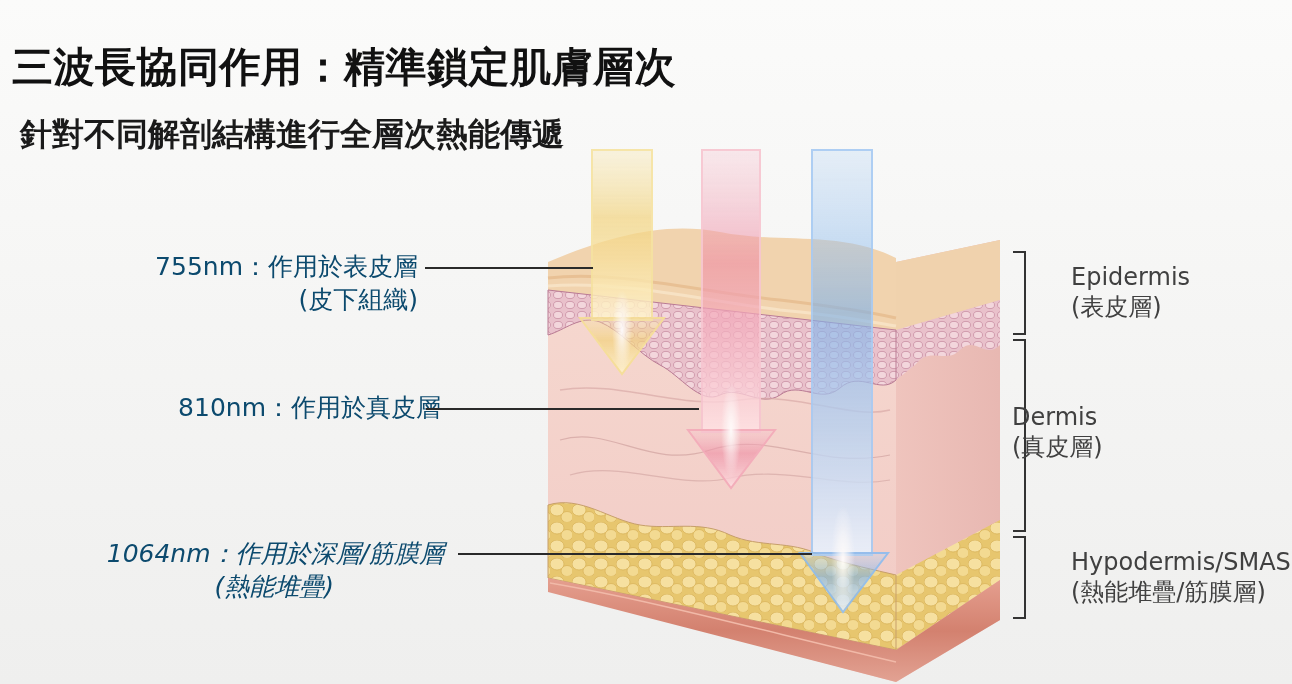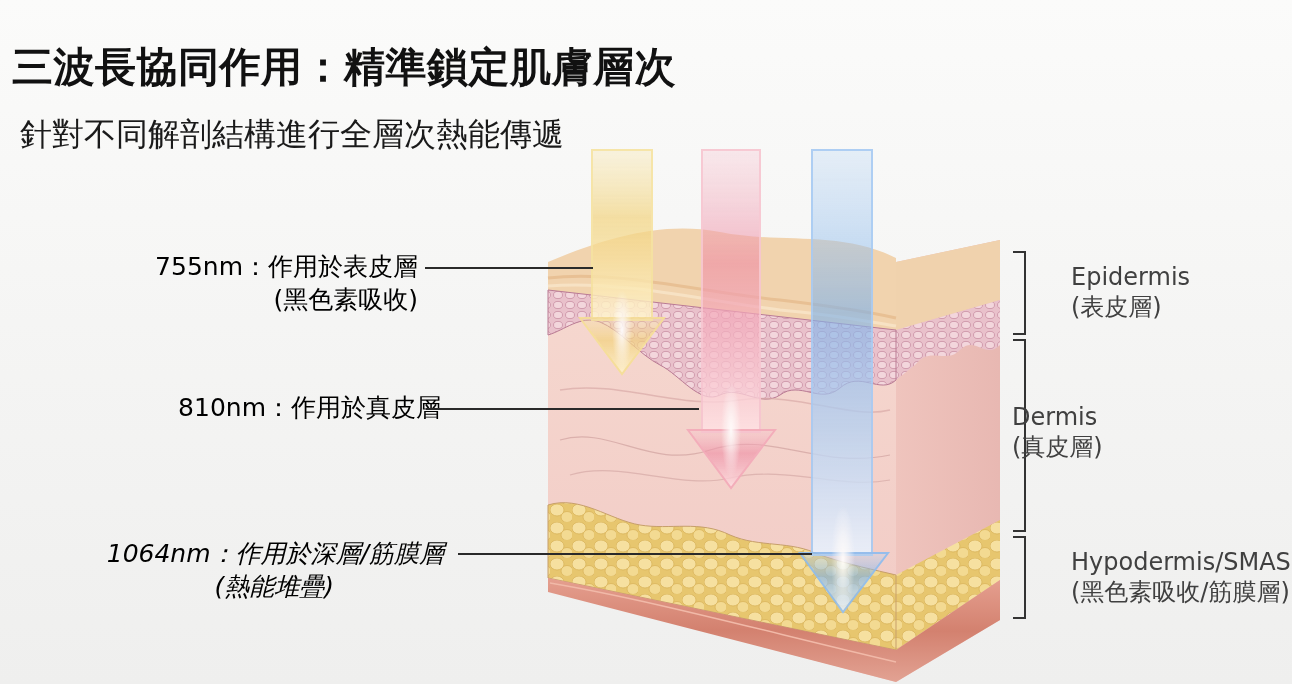--- a/index.html
+++ b/index.html
@@ -9,26 +9,26 @@
     font-family: "DejaVu Sans", "Liberation Sans", sans-serif;
     color: #1a1a1a;
   }
   .title {
     position: absolute; left: 12px; top: 40px;
     font-size: 41px; font-weight: bold; letter-spacing: 0.5px;
     color: #111; line-height: 54px; white-space: nowrap;
   }
   .subtitle {
     position: absolute; left: 20px; top: 112px;
-    font-size: 32px; font-weight: normal; color: #1a1a1a;
+    font-size: 32px; font-weight: bold; color: #1a1a1a;
     line-height: 44px; white-space: nowrap;
   }
   .callout {
     position: absolute; text-align: right; white-space: nowrap;
-    font-size: 25px; line-height: 33px; color: #000000;
+    font-size: 25px; line-height: 33px; color: #0c4a6e;
   }
   .callout .sub { display: block; }
   .leader { position: absolute; height: 2px; background: #2a2a2a; }
   .bracket {
     position: absolute; width: 11px;
     border-top: 2px solid #333; border-right: 2px solid #333; border-bottom: 2px solid #333;
   }
   .layer-label {
     position: absolute; font-size: 24px; line-height: 30px; color: #404040; white-space: nowrap; margin-left: 28px;
   }
@@ -127,21 +127,21 @@
 
   <g opacity="0.9">
     <rect x="812" y="150" width="60" height="405" fill="url(#blueBeam)" stroke="#a6caf3" stroke-width="2"></rect>
     <polygon points="800,553 888,553 843,612" fill="url(#blueBeam)" stroke="#8cbcf0" stroke-width="2"></polygon>
     <ellipse cx="843" cy="560" rx="12" ry="55" fill="url(#glow)"></ellipse>
   </g>
 </svg>
 
 <div class="callout" style="right:874px; top:250px;">
   <span>755nm</span><span>：</span><span>作用於表皮層</span>
-  <span class="sub">(黑色素吸收)</span>
+  <span class="sub">(皮下組織)</span>
 </div>
 <div class="leader" style="left:425px; top:267px; width:168px;"></div>
 
 <div class="callout" style="right:851px; top:391px;">
   <span>810nm</span><span>：</span><span>作用於真皮層</span>
 </div>
 <div class="leader" style="left:426px; top:408px; width:273px;"></div>
 
 <div class="callout" style="right:848px; top:537px;font-style:italic;">
   <span>1064nm</span><span>：</span><span>作用於深層/筋膜層</span>
@@ -157,14 +157,14 @@
 
 <div class="bracket" style="left:1013px; top:339px; height:189px;"></div>
 <div class="layer-label" style="left:984px; top:402px;">
   <div>Dermis</div>
   <div>(真皮層)</div>
 </div>
 
 <div class="bracket" style="left:1013px; top:536px; height:79px;"></div>
 <div class="layer-label" style="left:1043px; top:547px;">
   <div>Hypodermis/SMAS</div>
-  <div>(黑色素吸收/筋膜層)</div>
+  <div>(熱能堆疊/筋膜層)</div>
 </div>
 
 </body></html>

